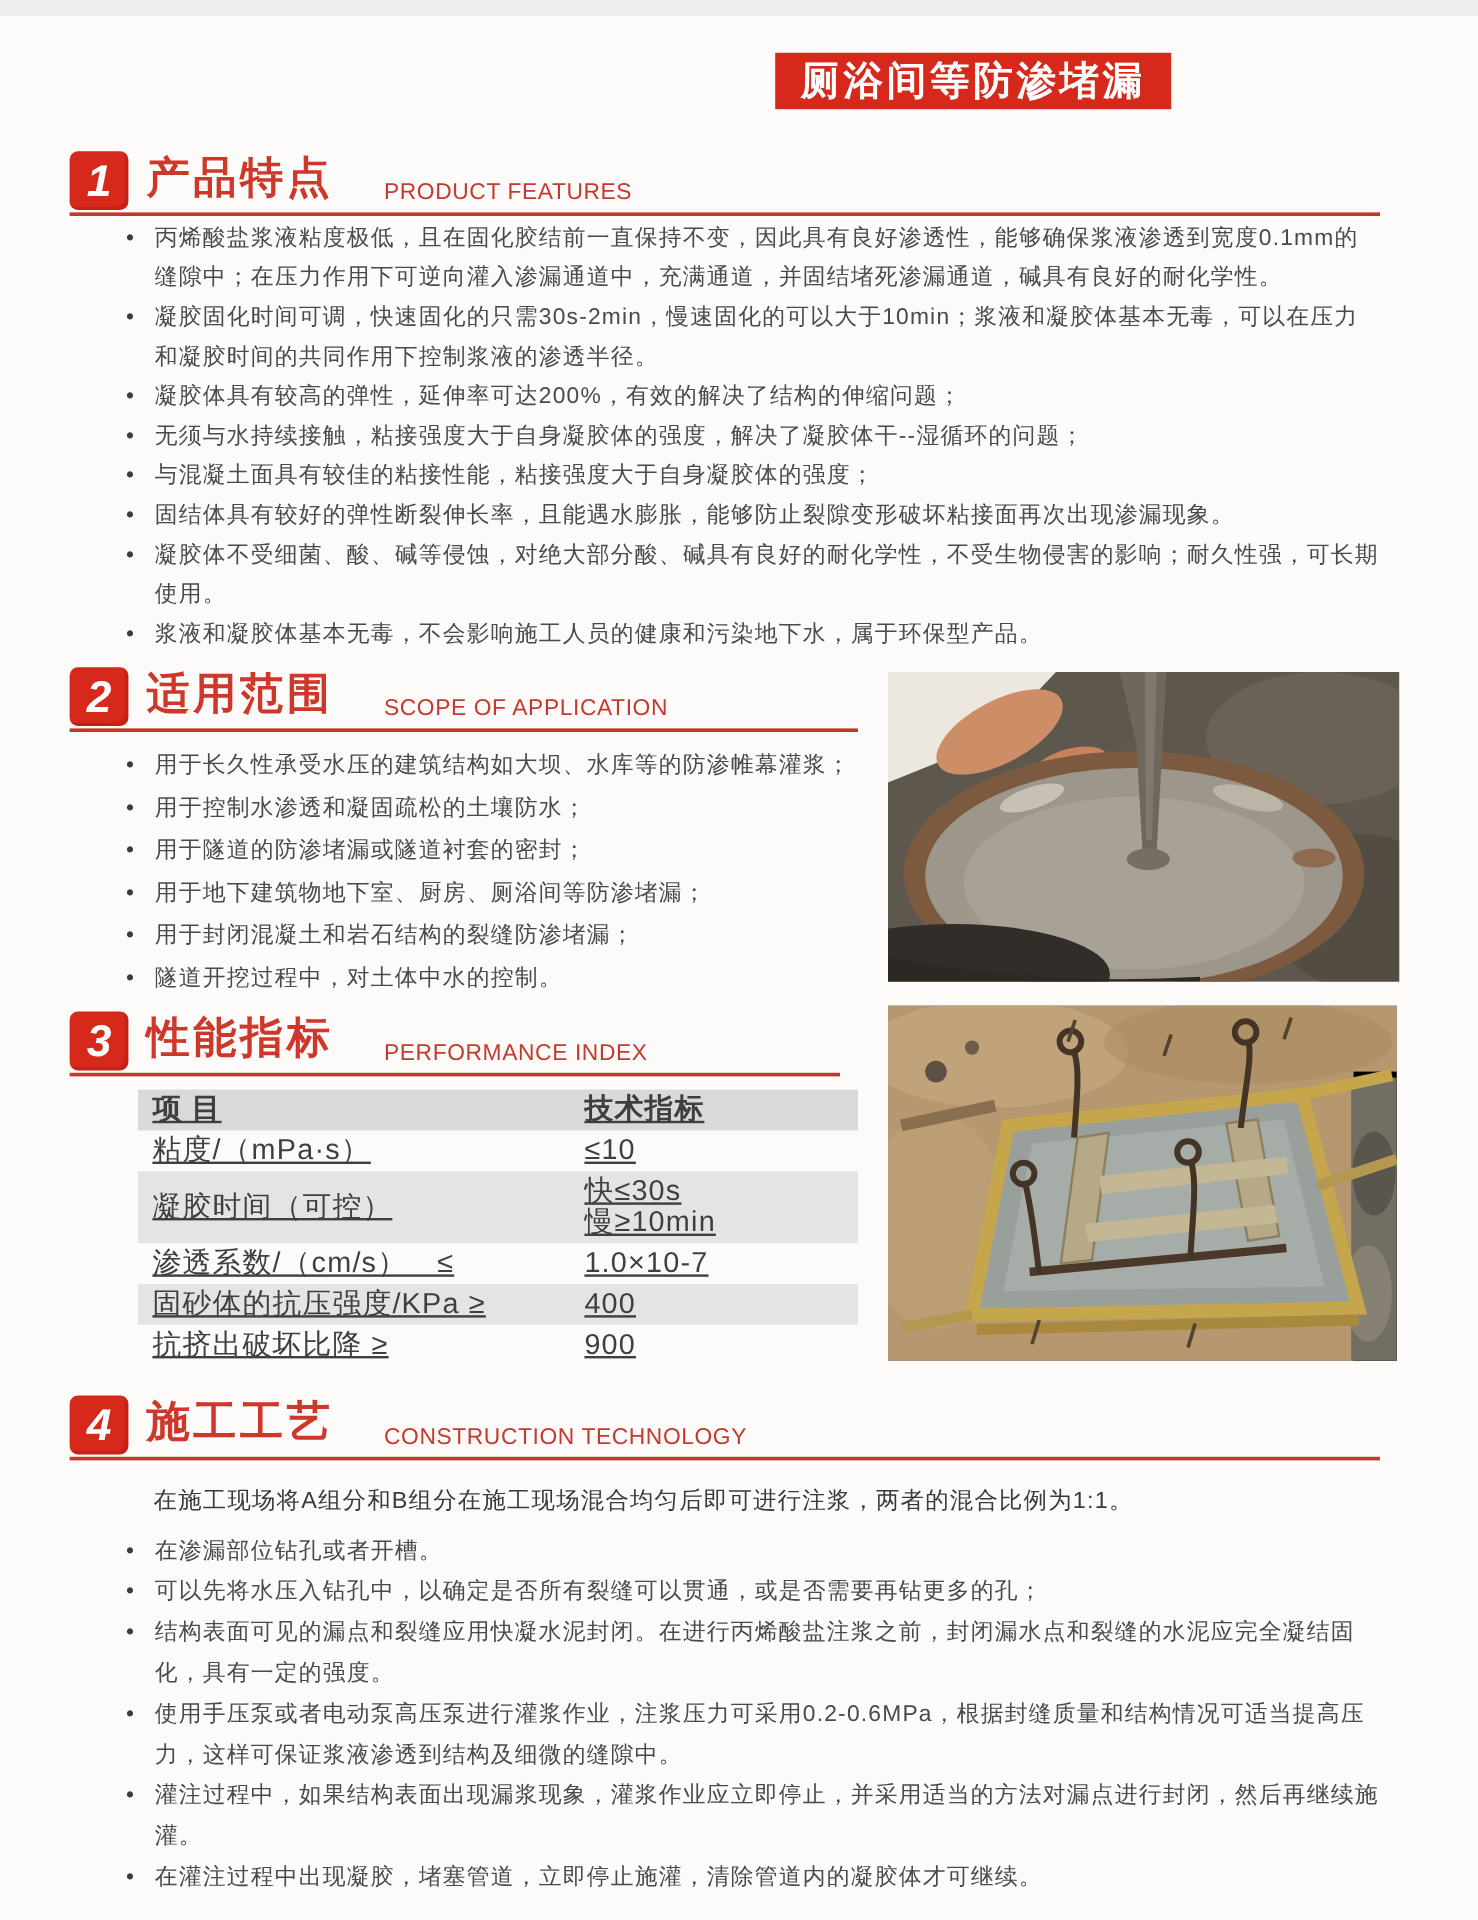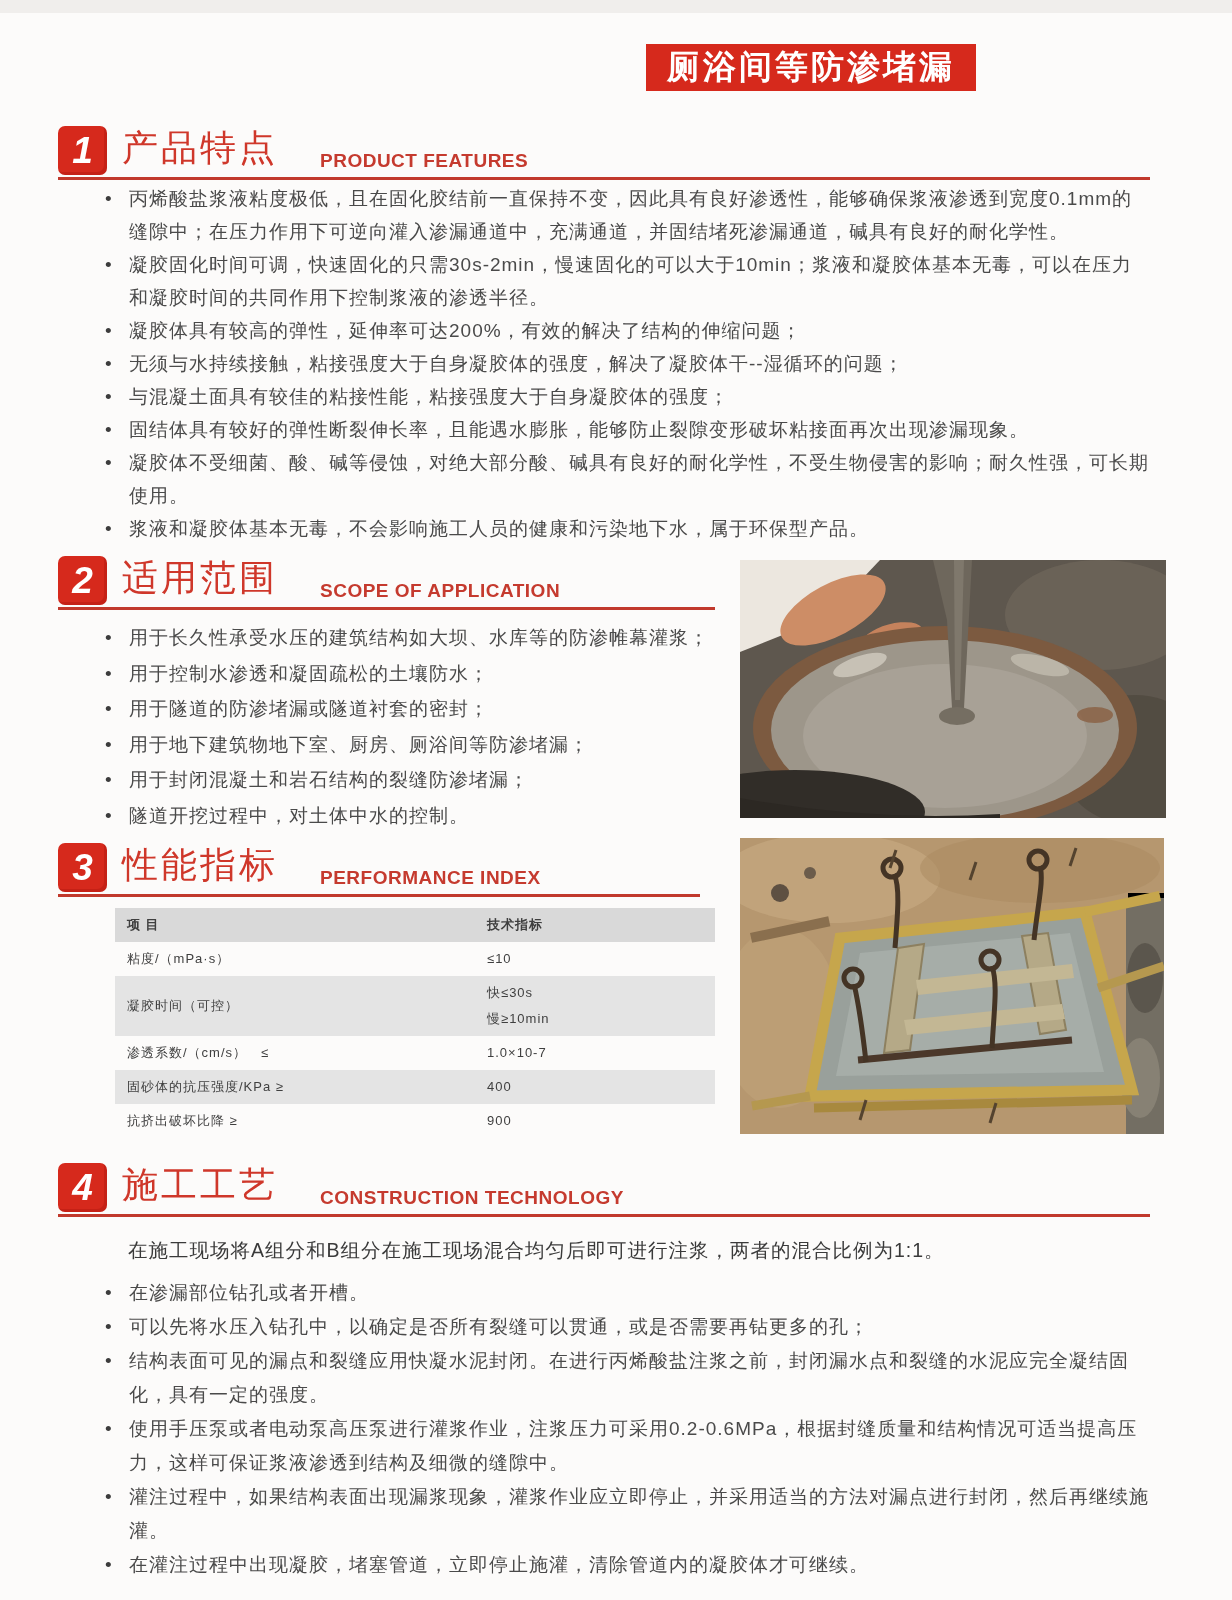--- a/index.html
+++ b/index.html
@@ -9,40 +9,40 @@
 
   .banner { position:absolute; left:646px; top:44px; width:330px; height:47px;
             background:#d6291c; color:#ffffff; font-size:33px; font-weight:bold;
             letter-spacing:3px; display:flex; align-items:center; justify-content:center; }
 
   .sec-header { position:absolute; left:58px; height:54px; }
   .sec-num { position:absolute; left:0; top:0; width:49px; height:49px; background:#d6291c;
              border-radius:7px; color:#fff; font-size:37px; font-weight:bold; font-style:italic;
              display:flex; align-items:center; justify-content:center;
              box-shadow: inset -3px -3px 0 rgba(120,0,0,.18); }
-  .sec-title { position:absolute; left:64px; top:-2px; font-size:36px; font-weight:normal;
+  .sec-title { position:absolute; left:64px; top:-2px; font-size:36px; font-weight:bold;
                color:#cf372a; letter-spacing:3px; white-space:nowrap; }
-  .sec-sub { position:absolute; top:24px; font-size:19px; font-weight:bold; color:#c53a2e;
+  .sec-sub { position:absolute; top:24px; font-size:19px; font-weight:normal; color:#c53a2e;
              letter-spacing:0.5px; white-space:nowrap; }
   .sub1 { left:262px; } .sub2 { left:262px; } .sub3 { left:262px; } .sub4 { left:262px; }
   .sec-rule { position:absolute; left:0; top:51px; height:3px; background:#c1392c; }
   .rule-1 { width:1092px; } .rule-2 { width:657px; } .rule-3 { width:642px; } .rule-4 { width:1092px; }
 
   .bullets { position:absolute; color:#4a4a4a; font-size:19px; letter-spacing:1px; }
   .bullet { position:relative; padding-left:27px; }
   .bullet::before { content:"\2022"; position:absolute; left:3px; top:0; color:#3c3c3c; }
   .bullets-1 { left:102px; top:182px; width:1048px; line-height:33px; }
   .bullets-2 { left:102px; top:620px; width:612px; line-height:35.5px; }
   .bullets-4 { left:102px; top:1276px; width:1052px; line-height:34px; }
 
   .intro-line { position:absolute; left:128px; top:1237px; width:1026px; font-size:19.5px;
                 font-weight:normal; color:#3a3a3a; letter-spacing:1px; }
 
   table.perf { position:absolute; left:115px; top:908px; width:600px; border-collapse:collapse;
-               font-size:13px; color:#3f3f3f; letter-spacing:1px; }
+               font-size:24px; color:#3f3f3f; letter-spacing:1px;text-decoration:underline; }
   table.perf th, table.perf td { text-align:left; vertical-align:middle; padding:4px 12px; line-height:26px; }
   table.perf th { background:#d9d9d9; font-weight:bold; }
   table.perf col.c1 { width:360px; } table.perf col.c2 { width:240px; }
   tr.shade td { background:#e4e4e4; }
   td.multiline { white-space:pre-line; }
 
   .photo { position:absolute; background:#777; }
   .photo-1 { left:740px; top:560px; width:426px; height:258px; }
   .photo-2 { left:740px; top:838px; width:424px; height:296px; }
   .photo svg { display:block; width:100%; height:100%; }

